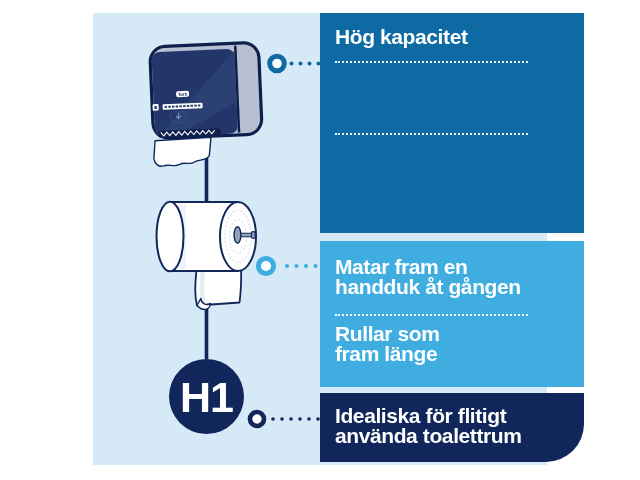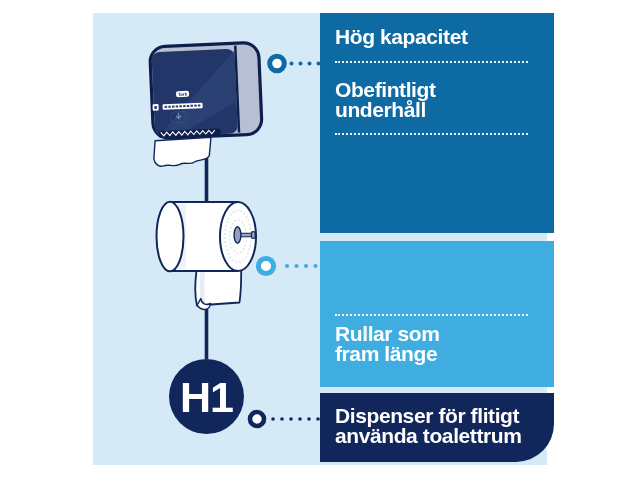--- a/index.html
+++ b/index.html
@@ -7,21 +7,21 @@
     width:640px;height:480px;position:relative;overflow:hidden;
     background:#ffffff;
     font-family:"Liberation Sans", sans-serif;
   }
   .abs{position:absolute;}
   .bg-square{
     left:93px;top:13px;width:454px;height:452px;
     background:var(--bg-blue,#d5eaf6);
   }
   .illustration{left:0;top:0;width:640px;height:480px;pointer-events:none;}
-  .panel{left:320px;width:234px;color:#fff;}
+  .panel{left:320px;width:264px;color:#fff;}
   .panel-top{top:13px;height:220px;background:var(--brand-blue,#0d6aa3);}
   .panel-middle{top:241px;height:146px;background:var(--sky-blue,#3fade0);}
   .panel-bottom{top:393px;height:69px;background:var(--navy,#11265b);border-bottom-right-radius:38px;}
   .txt{
     position:absolute;left:15px;right:8px;
     font-weight:700;font-size:21px;line-height:20px;letter-spacing:-0.4px;
     white-space:pre-line;color:#fff;
   }
   .divider{
     position:absolute;left:15px;width:193px;height:0;
@@ -128,27 +128,27 @@
     <circle cx="291" cy="419" r="1.8" class="dot-navy"></circle>
     <circle cx="300" cy="419" r="1.8" class="dot-navy"></circle>
     <circle cx="309" cy="419" r="1.8" class="dot-navy"></circle>
     <circle cx="318" cy="419" r="1.8" class="dot-navy"></circle>
   </g>
 </svg>
 
 <div class="abs panel panel-top">
   <div class="txt" style="top:14px">Hög kapacitet</div>
   <div class="divider" style="top:48px"></div>
-  <div class="txt" style="top:67px">Obefintligt
-underhåll</div>
   <div class="divider" style="top:120px"></div>
 </div>
 
 <div class="abs panel panel-middle">
+  <div class="txt" style="top:16px">Matar fram en
+handduk åt gången</div>
   <div class="divider" style="top:73px"></div>
   <div class="txt" style="top:83px">Rullar som
 fram länge</div>
 </div>
 
 <div class="abs panel panel-bottom">
-  <div class="txt" style="top:13px">Dispenser för flitigt
+  <div class="txt" style="top:13px">Idealiska för flitigt
 använda toalettrum</div>
 </div>
 
 </body></html>

